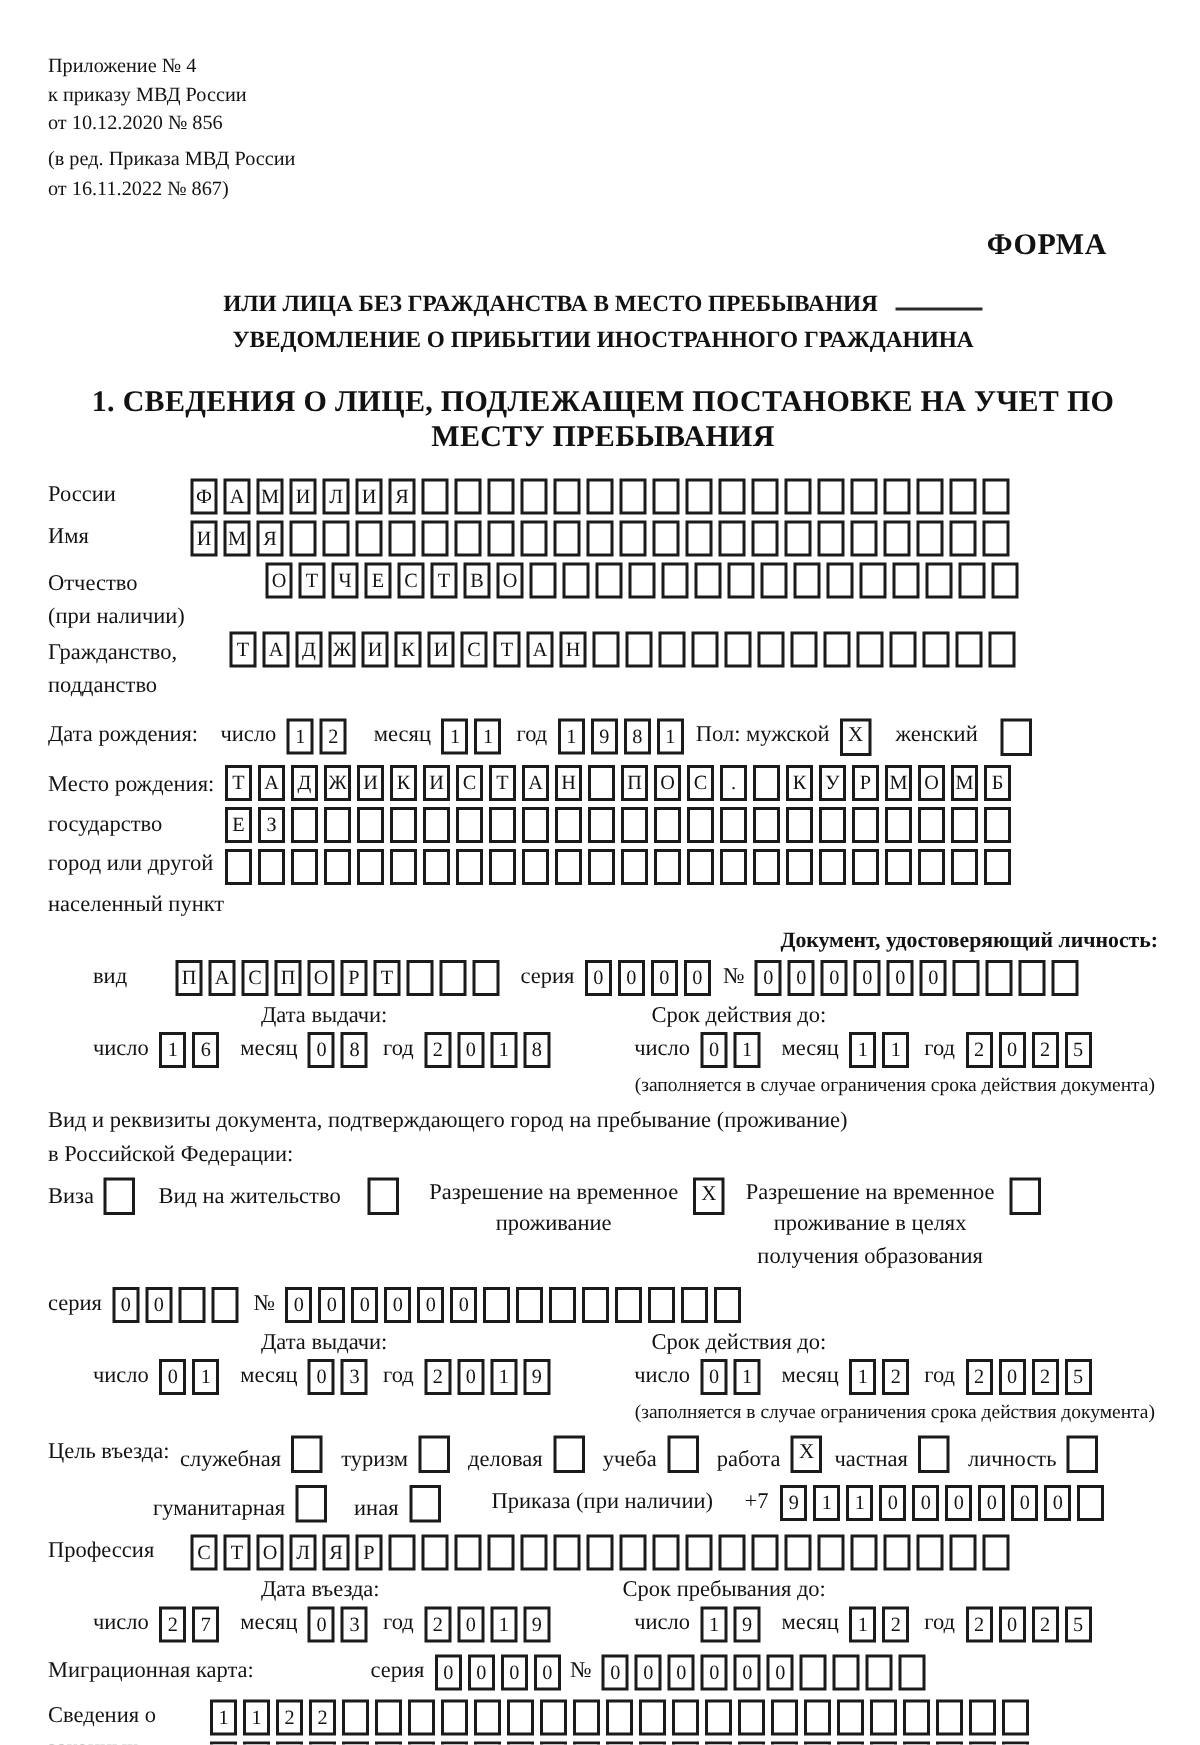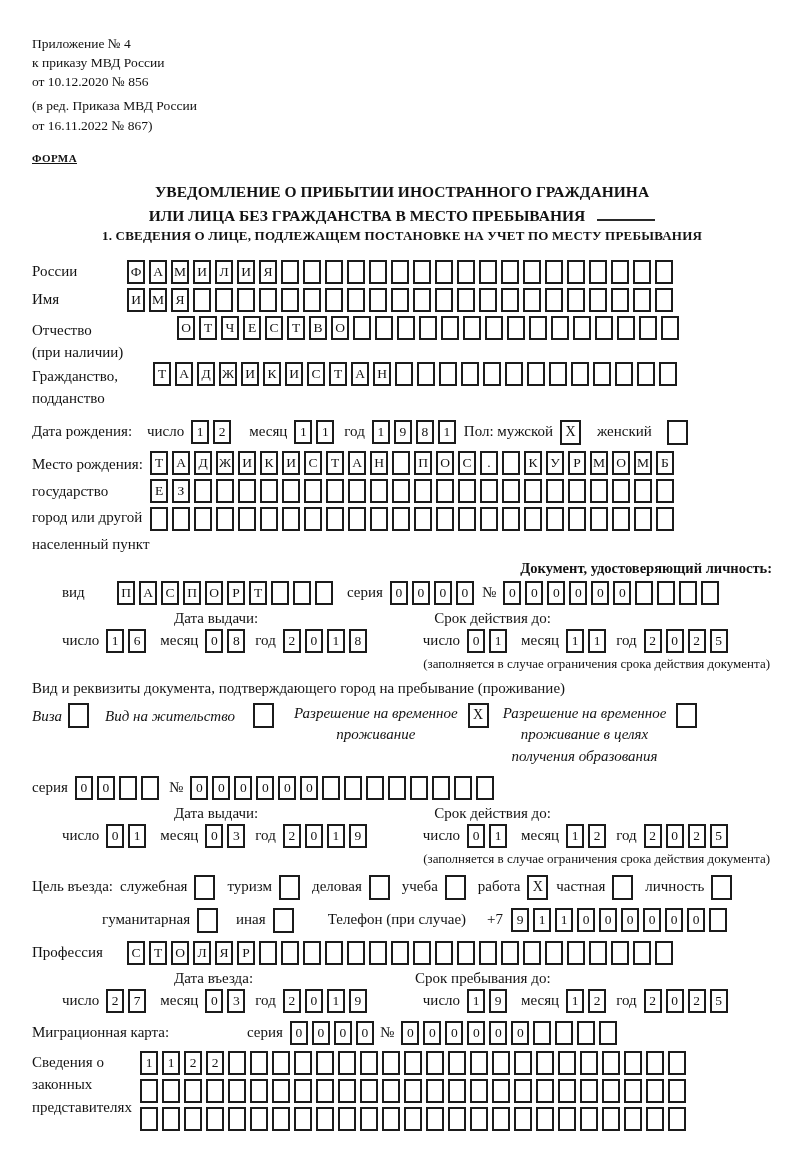--- a/index.html
+++ b/index.html
@@ -9,26 +9,26 @@
     color:#121212;
     font-family:"Liberation Serif","DejaVu Serif",serif;
     font-size:15px;
   }
   .page { padding:34px 28px 0 32px; position:relative; }
 
   
   .appendix-wrap { display:flex; justify-content:flex-start; }
   .appendix { width:215px; font-size:13.5px; line-height:1.42; }
   .appendix .gap { height:5px; }
-  .forma { text-align:left; font-weight:bold; font-size:11px; margin:17px 34px 0 0; letter-spacing:.4px;text-decoration:underline; }
+  .forma { text-align:right; font-weight:bold; font-size:20px; margin:17px 34px 0 0; letter-spacing:.4px; }
 
   .title { text-align:center; font-weight:bold; font-size:15.5px; line-height:1.55; margin-top:16px; }
   .blank-underline { display:inline-block; width:58px; border-bottom:2.5px solid #2a2a2a; height:13px; margin-left:12px; }
 
-  .section-heading { text-align:center; font-weight:bold; font-size:13px; letter-spacing:.2px; }
+  .section-heading { text-align:center; font-weight:bold; font-size:20px; margin-top:18px; letter-spacing:.2px; }
 
   
   .row { display:flex; align-items:flex-start; }
   .cells { display:flex; flex:none; }
   .cell {
     flex:none; width:18px; height:24px; border:2px solid #1b1b1b; margin-right:4px;
     display:flex; align-items:center; justify-content:center;
     font-size:13.5px; line-height:1; background:#fff;
   }
   .checkbox {
@@ -55,27 +55,27 @@
   .date-titles { display:flex; margin-top:5px; }
   .date-titles .t-left { margin-left:142px; }
   .date-titles .t-right { margin-left:176px; }
   .date-row { margin-top:2px; }
   .date-row .half { display:flex; }
   .fill-note { text-align:right; font-size:13px; margin-top:3px; padding-right:2px; }
 
   
   .res-options { display:flex; margin-top:6px; }
   .res-opt { display:flex; align-items:flex-start; }
-  .res-opt .opt-label { text-align:center; line-height:1.45;font-style:italic; }
+  .res-opt .opt-label { text-align:center; line-height:1.45; }
   .res-opt .checkbox { margin-left:10px; }
 
   
   .cb-item { display:flex; align-items:flex-start; }
   .cb-item .cb-label { padding-top:3px; margin-right:7px; }
-  .cb-item { margin-right:12px; }
+  .cb-item { margin-right:12px;align-items:flex-end; }
 
   .phone-prefix { padding-top:3px; margin:0 8px 0 14px; }
 
   
   .rep-labels { width:108px; flex:none; line-height:1.5; }
   .rep-cells .cells { margin-bottom:4px; }
 </style>
 </head>
 <body>
 
@@ -88,22 +88,22 @@
       <div>от 10.12.2020 № 856</div>
       <div class="gap"></div>
       <div>(в ред. Приказа МВД России</div>
       <div>от 16.11.2022 № 867)</div>
     </div>
   </div>
 
   <div class="forma">ФОРМА</div>
 
   <div class="title">
+    <div><span>ИЛИ ЛИЦА БЕЗ ГРАЖДАНСТВА В МЕСТО ПРЕБЫВАНИЯ</span><span class="blank-underline"></span></div>
     <div>УВЕДОМЛЕНИЕ О ПРИБЫТИИ ИНОСТРАННОГО ГРАЖДАНИНА</div>
-    <div><span>ИЛИ ЛИЦА БЕЗ ГРАЖДАНСТВА В МЕСТО ПРЕБЫВАНИЯ</span><span class="blank-underline"></span></div>
   </div>
 
   <div class="section-heading">1. СВЕДЕНИЯ О ЛИЦЕ, ПОДЛЕЖАЩЕМ ПОСТАНОВКЕ НА УЧЕТ ПО МЕСТУ ПРЕБЫВАНИЯ</div>
 
   <div class="row mt16">
     <div class="lbl w95">России</div>
     <div class="cells">
         <div class="cell">Ф</div>
         <div class="cell">А</div>
         <div class="cell">М</div>
@@ -420,20 +420,21 @@
           <div class="cell">2</div>
           <div class="cell">0</div>
           <div class="cell">2</div>
           <div class="cell">5</div>
         </div>
     </div>
   </div>
   <div class="fill-note">(заполняется в случае ограничения срока действия документа)</div>
 
   <div class="mt8">Вид и реквизиты документа, подтверждающего город на пребывание (проживание)</div>
+  <div class="mt6">в Российской Федерации:</div>
 
   <div class="res-options">
     <div class="res-opt">
       <div class="opt-label" style="padding-top:3px">Виза</div>
       <div class="checkbox" style="margin-left:6px"></div>
     </div>
     <div class="res-opt" style="margin-left:16px">
       <div class="opt-label" style="padding-top:3px">Вид на жительство</div>
       <div class="checkbox" style="margin-left:18px"></div>
     </div>
@@ -561,21 +562,21 @@
 
   <div class="row mt8">
     <div class="cb-item" style="margin-left:70px">
       <span class="cb-label">гуманитарная</span>
       <div class="checkbox"></div>
     </div>
     <div class="cb-item" style="margin-left:6px">
       <span class="cb-label">иная</span>
       <div class="checkbox"></div>
     </div>
-    <span class="dlbl" style="margin-left:22px">Телефон (при случае)</span>
+    <span class="dlbl" style="margin-left:22px">Приказа (при наличии)</span>
     <span class="phone-prefix">+7</span>
     <div class="cells">
         <div class="cell">9</div>
         <div class="cell">1</div>
         <div class="cell">1</div>
         <div class="cell">0</div>
         <div class="cell">0</div>
         <div class="cell">0</div>
         <div class="cell">0</div>
         <div class="cell">0</div>

